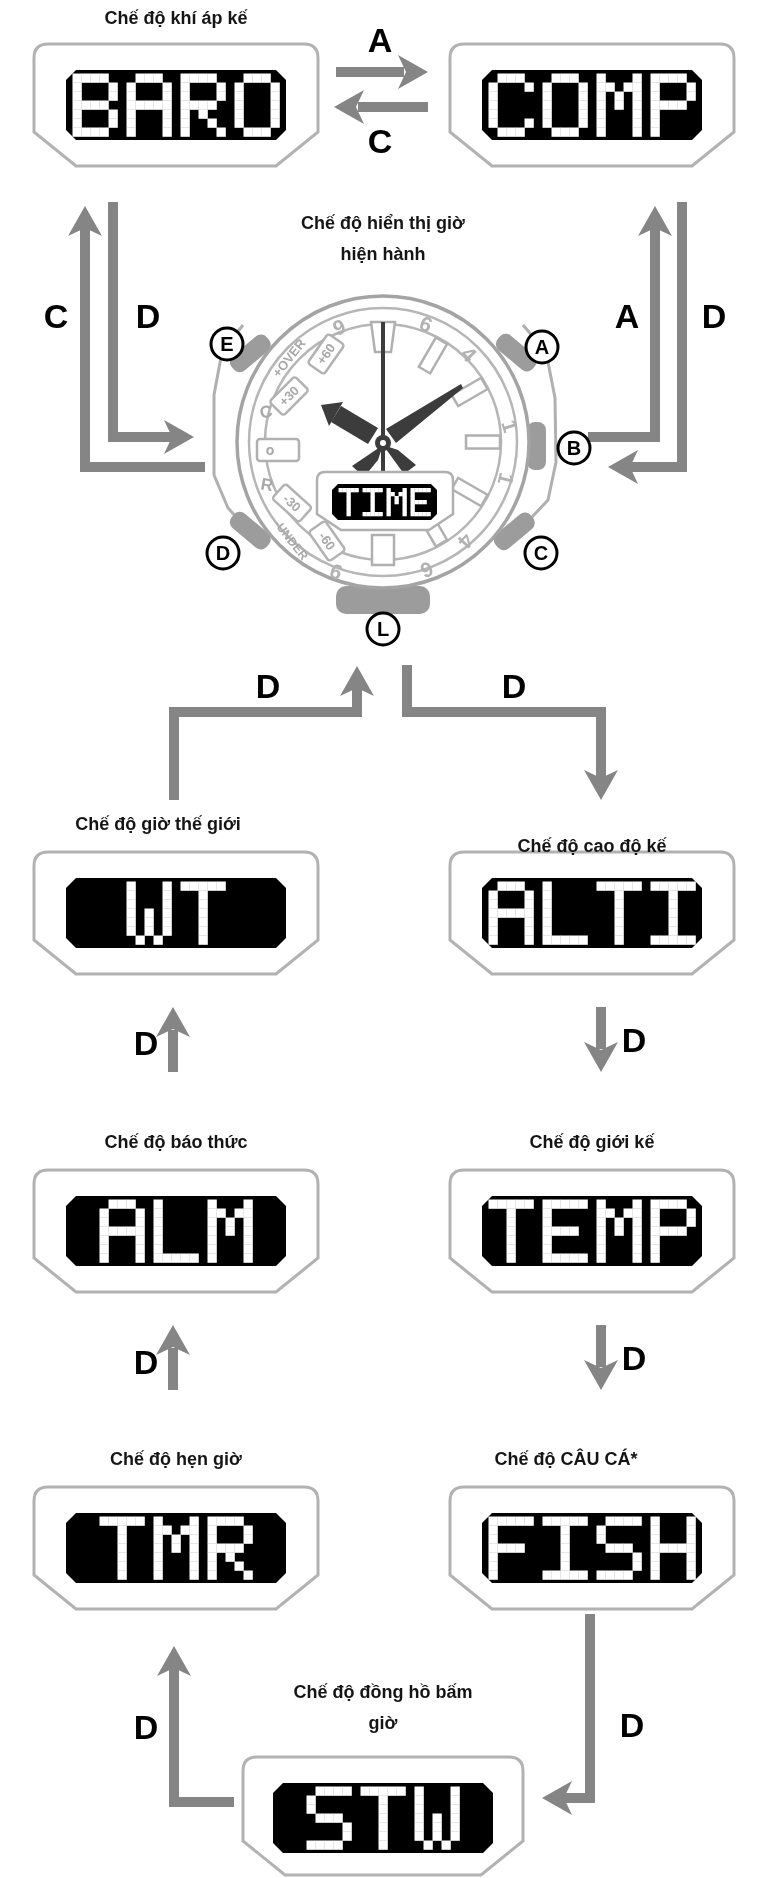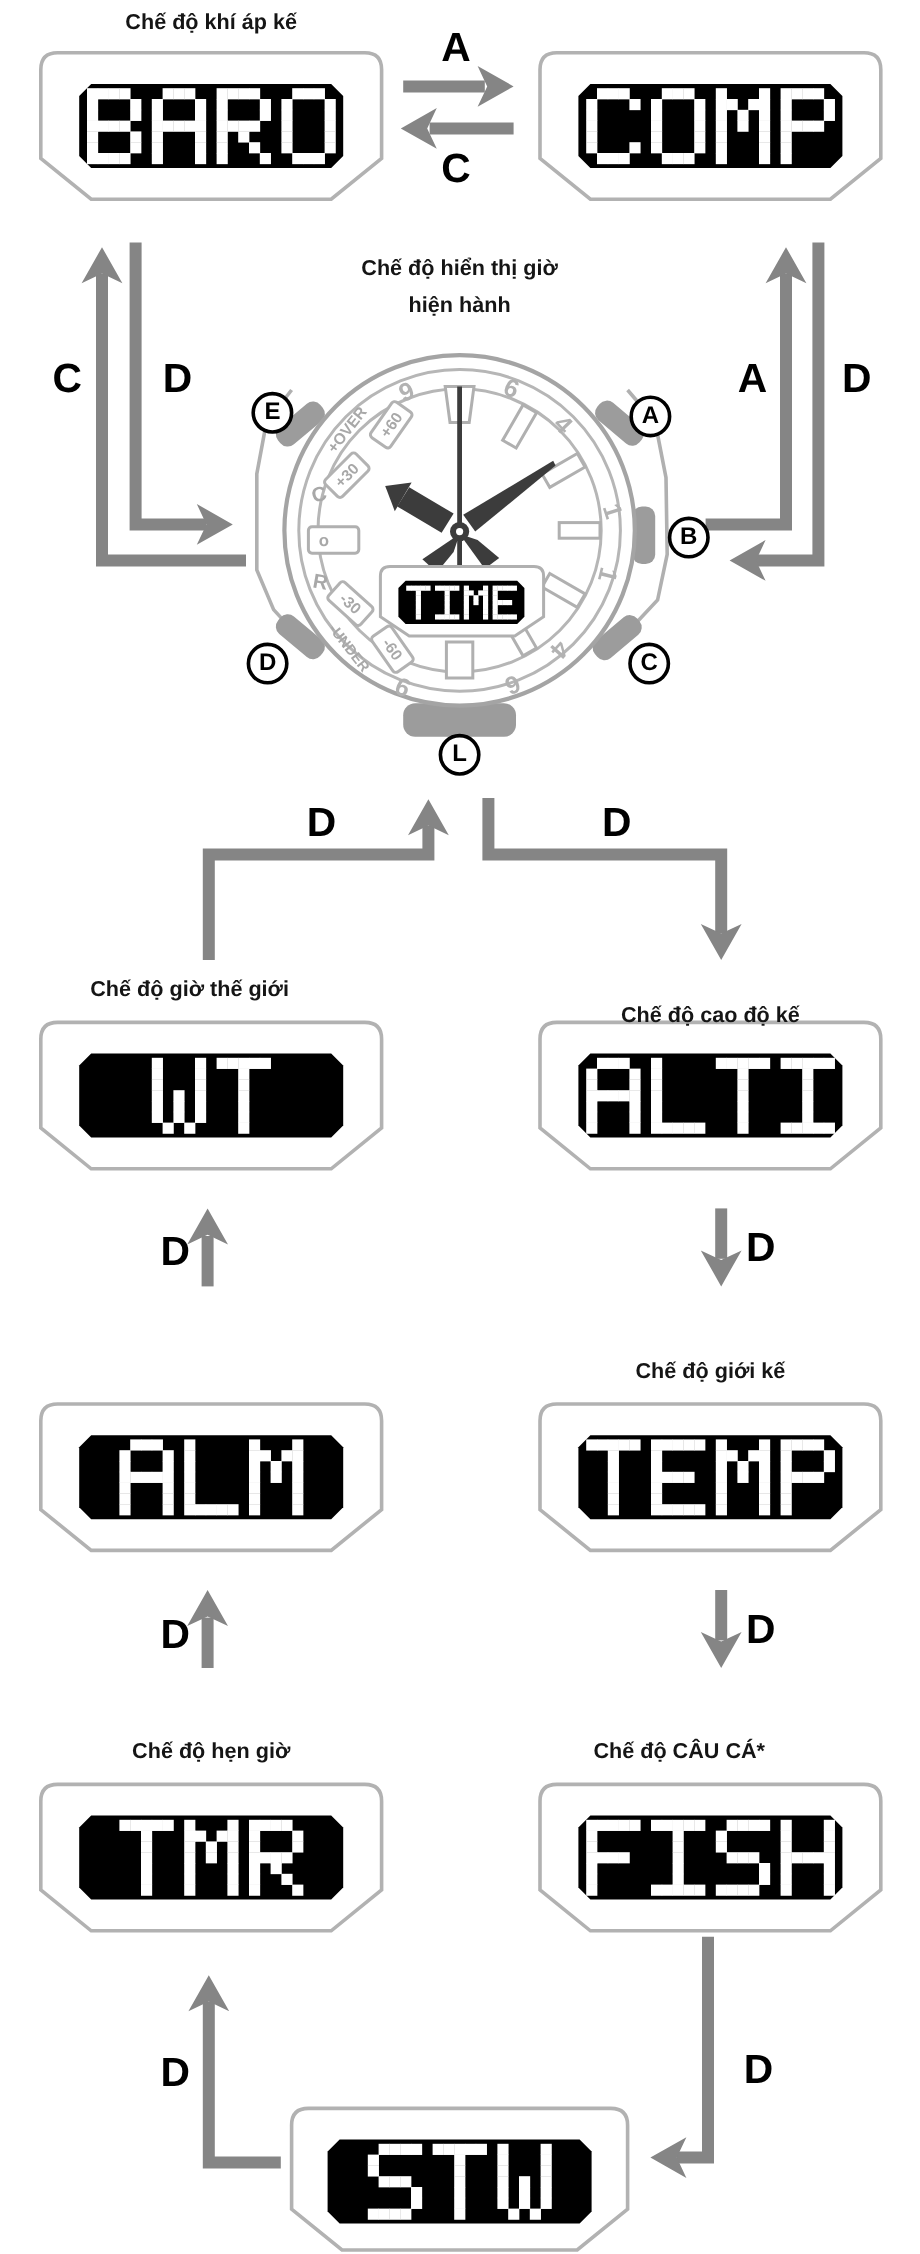--- a/index.html
+++ b/index.html
@@ -724,23 +724,26 @@
           </g>
         </g>
       </g>
   </svg>
 
   <div class="cap cap-baro">Chế độ khí áp kế</div>
   <div class="cap cap-time">Chế độ hiển thị giờ
 hiện hành</div>
   <div class="cap cap-wt">Chế độ giờ thế giới</div>
   <div class="cap cap-alti">Chế độ cao độ kế</div>
+  <div class="cap cap-alm">Chế độ báo thức</div>
   <div class="cap cap-temp">Chế độ giới kế</div>
   <div class="cap cap-tmr">Chế độ hẹn giờ</div>
   <div class="cap cap-fish">Chế độ CÂU CÁ*</div>
+  <div class="cap cap-stw">Chế độ đồng hồ bấm
+giờ</div>
 
   <div class="wbtn" style="left:227px;top:344px">E</div>
   <div class="wbtn" style="left:542px;top:347px">A</div>
   <div class="wbtn" style="left:574px;top:448px">B</div>
   <div class="wbtn" style="left:541px;top:553px">C</div>
   <div class="wbtn" style="left:223px;top:553px">D</div>
   <div class="wbtn" style="left:383px;top:629px">L</div>
 <div class="alabel" style="left: 380px; top: 40px;">A</div>
     <div class="alabel" style="left: 380px; top: 141px;">C</div>
     <div class="alabel" style="left: 56px; top: 316px;">C</div>

